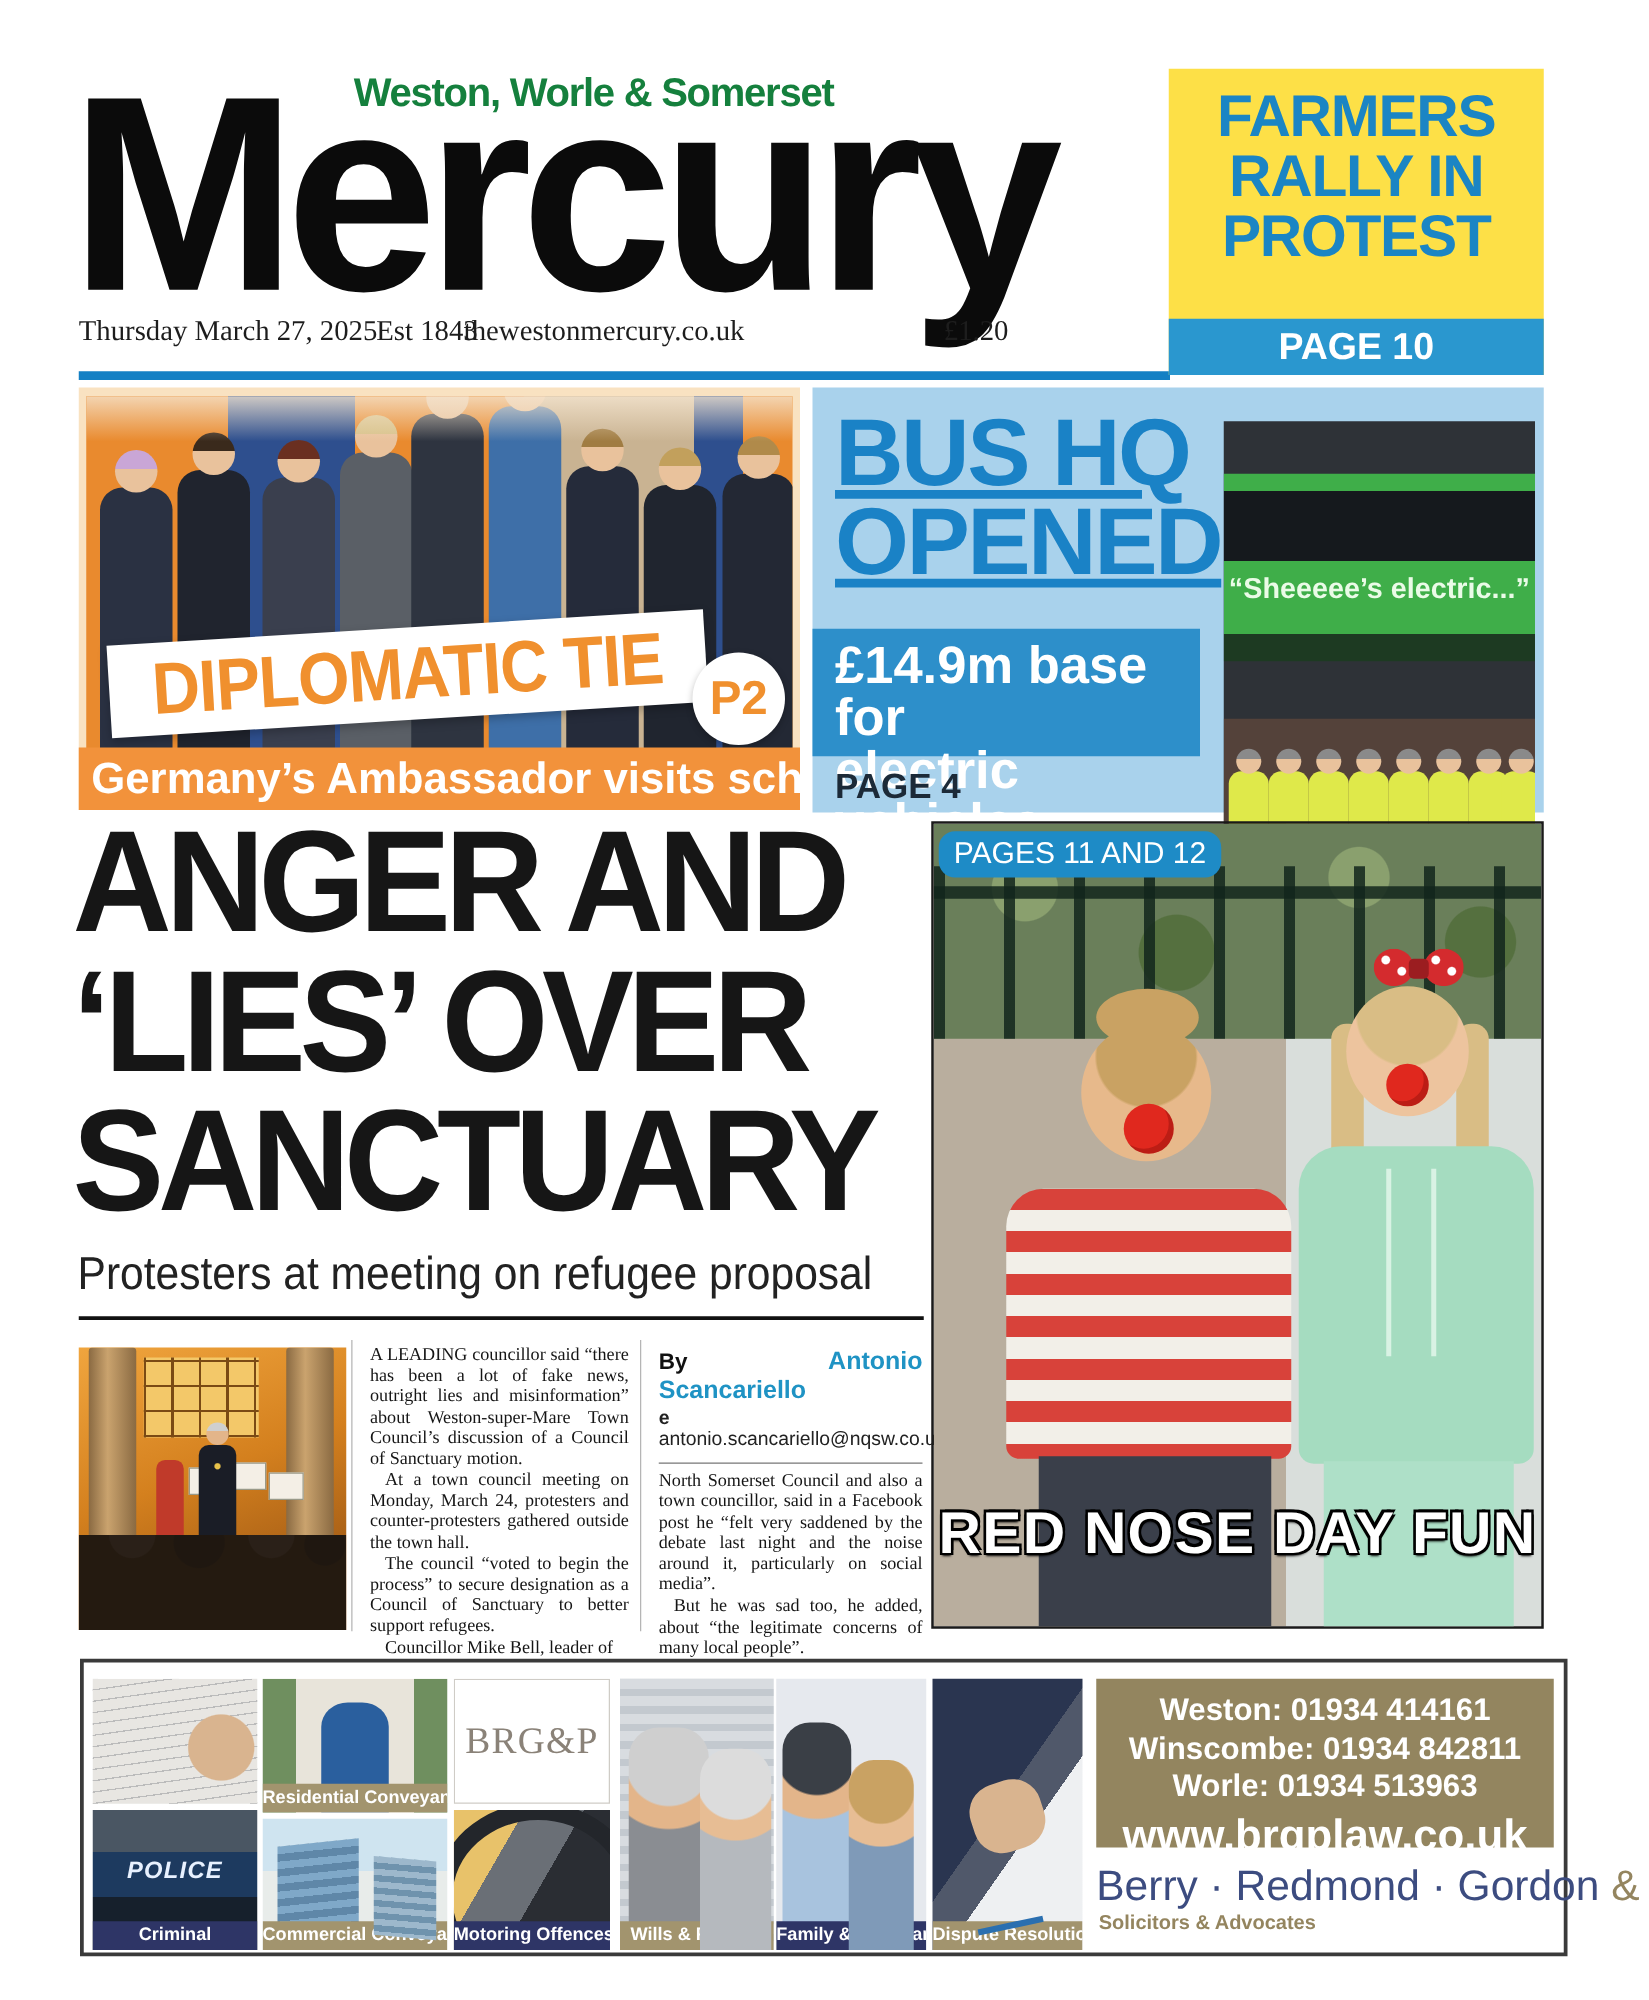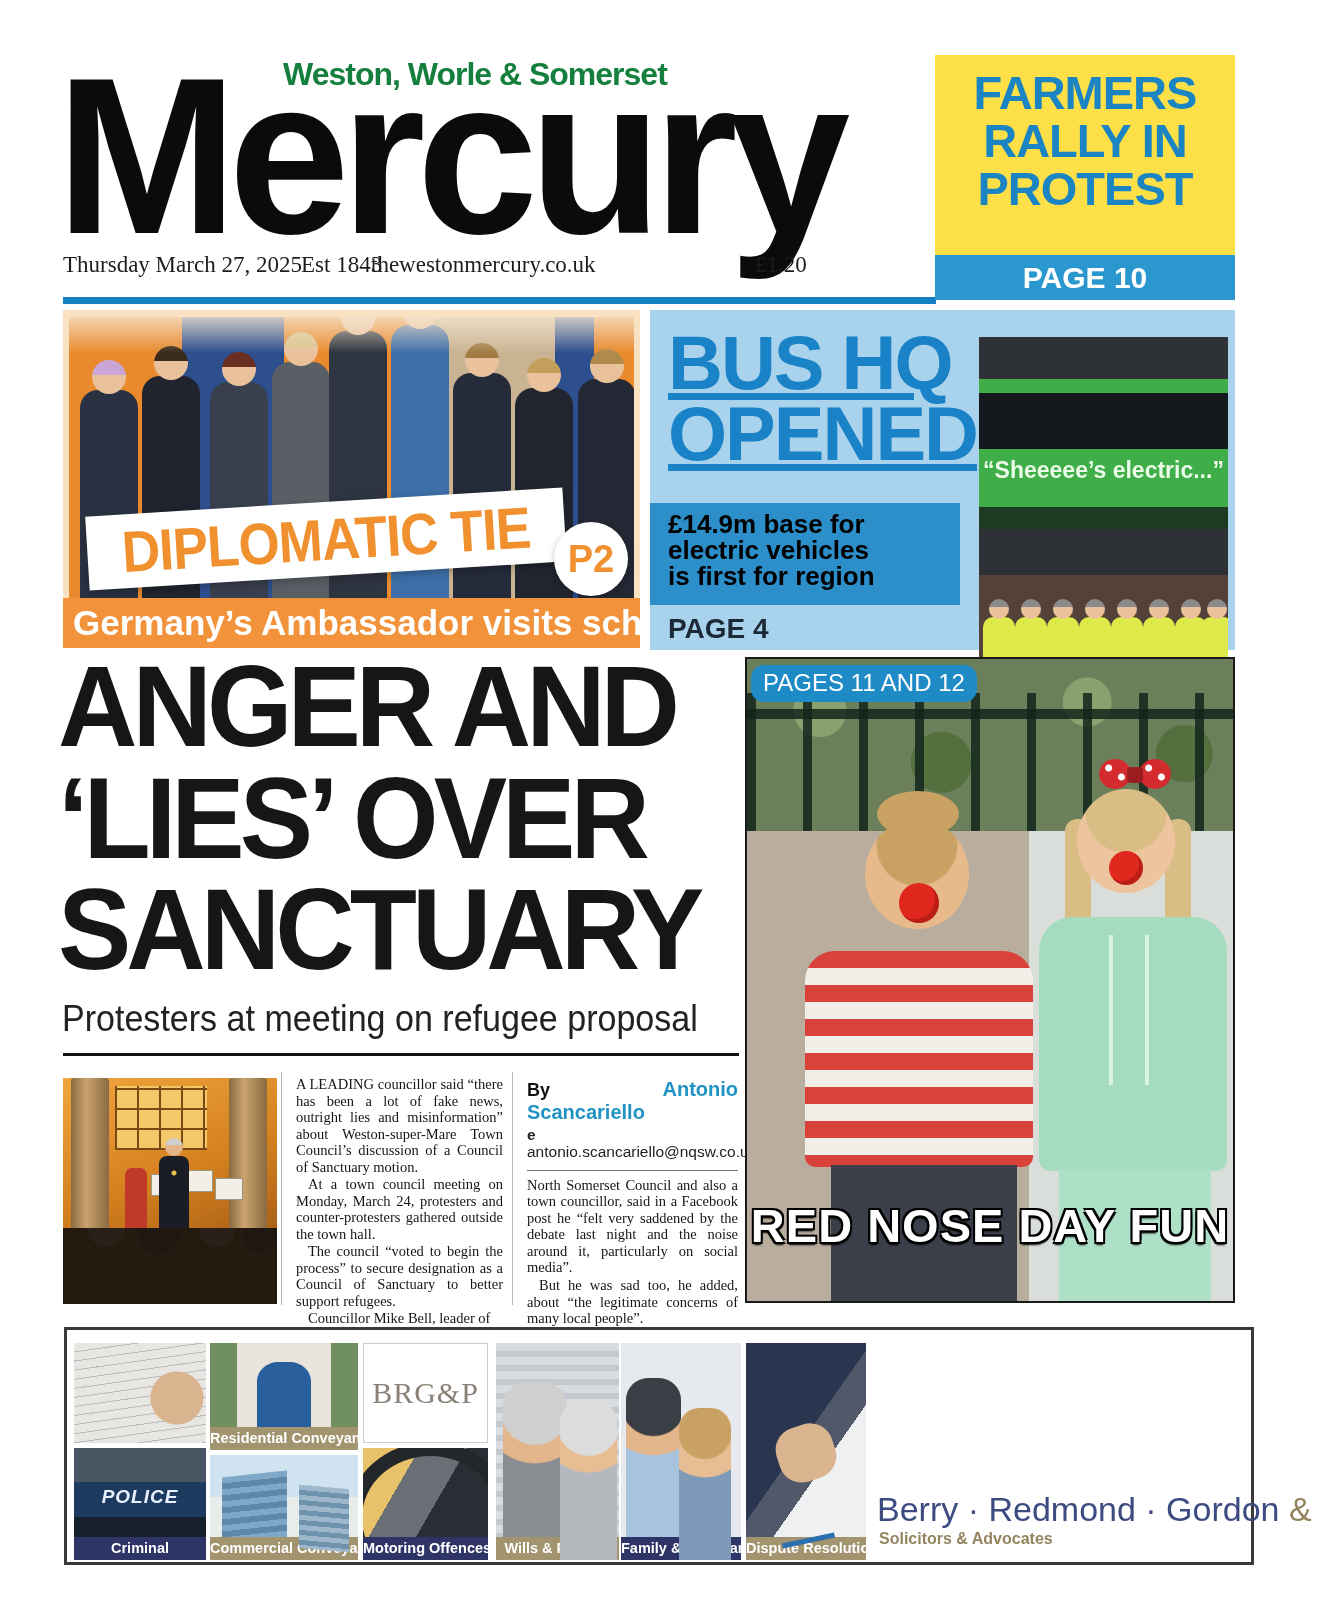--- a/index.html
+++ b/index.html
@@ -47,21 +47,21 @@
     align-items:center;justify-content:center;box-shadow:0 2px 6px rgba(0,0,0,.25);}
   .school-caption{position:absolute;left:0;bottom:0;width:100%;height:50px;background:#f2923b;
     color:#fff;font-size:35px;font-weight:bold;line-height:50px;padding-left:10px;box-sizing:border-box;
     white-space:nowrap;}
 
   
   .bus-panel{left:650px;top:310px;width:585px;height:340px;background:#a9d2ec;}
   .bus-head{position:absolute;left:18px;top:18px;color:#1a82c6;font-size:76px;font-weight:bold;
     line-height:.93;letter-spacing:-2px;text-decoration:underline;}
   .bus-sub{position:absolute;left:0;top:193px;width:310px;height:102px;background:#2d8fca;
-    color:#000000;font-size:26px;font-weight:bold;line-height:1.0;padding:8px 0 0 18px;box-sizing:border-box;}
+    color:#ffffff;font-size:42px;font-weight:bold;line-height:1.0;padding:8px 0 0 18px;box-sizing:border-box;}
   .bus-page{position:absolute;left:18px;top:303px;color:#1c2a38;font-size:28px;font-weight:bold;}
   .bus-photo{position:absolute;left:329px;top:27px;width:249px;height:360px;overflow:hidden;background:#2e3237;}
   .bus-body{position:absolute;left:0;top:42px;width:100%;height:150px;
     background:linear-gradient(#3fae49 0 14px,#15191d 14px 70px,#3fae49 70px 128px,#1d3a22 128px);}
   .bus-slogan{position:absolute;left:0;top:120px;width:100%;text-align:center;color:#eafbe7;
     font-size:23px;font-weight:bold;white-space:nowrap;}
   .bus-floor{position:absolute;left:0;bottom:0;width:100%;height:122px;background:#54423a;}
   .bfig{position:absolute;bottom:6px;width:32px;height:74px;border-radius:10px 10px 0 0;background:#dfe94a;}
   .bfig::before{content:"";position:absolute;top:-18px;left:50%;transform:translateX(-50%);
     width:20px;height:20px;border-radius:50%;background:linear-gradient(#8a8a8a 0 40%,#e9c29c 40%);}
@@ -367,17 +367,23 @@
     </div>
 
     <div class="cell ph-family" style="left:554px;width:120px">
       <div class="tag navy">Family &amp; Childcare</div>
     </div>
 
     <div class="cell ph-shake" style="left:679px;width:120px">
       <div class="tag tan">Dispute Resolution</div>
     </div>
 
+    <div class="brg-contact">
+      <div class="ph">Weston: 01934 414161</div>
+      <div class="ph">Winscombe: 01934 842811</div>
+      <div class="ph">Worle: 01934 513963</div>
+      <div class="web">www.brgplaw.co.uk</div>
+    </div>
     <div class="firm"><span>Berry · Redmond · Gordon </span><span class="amp">&amp;</span><span> Penney</span></div>
     <div class="firm-tag">Solicitors &amp; Advocates</div>
   </div>
 
 </div>
 
 </body></html>

